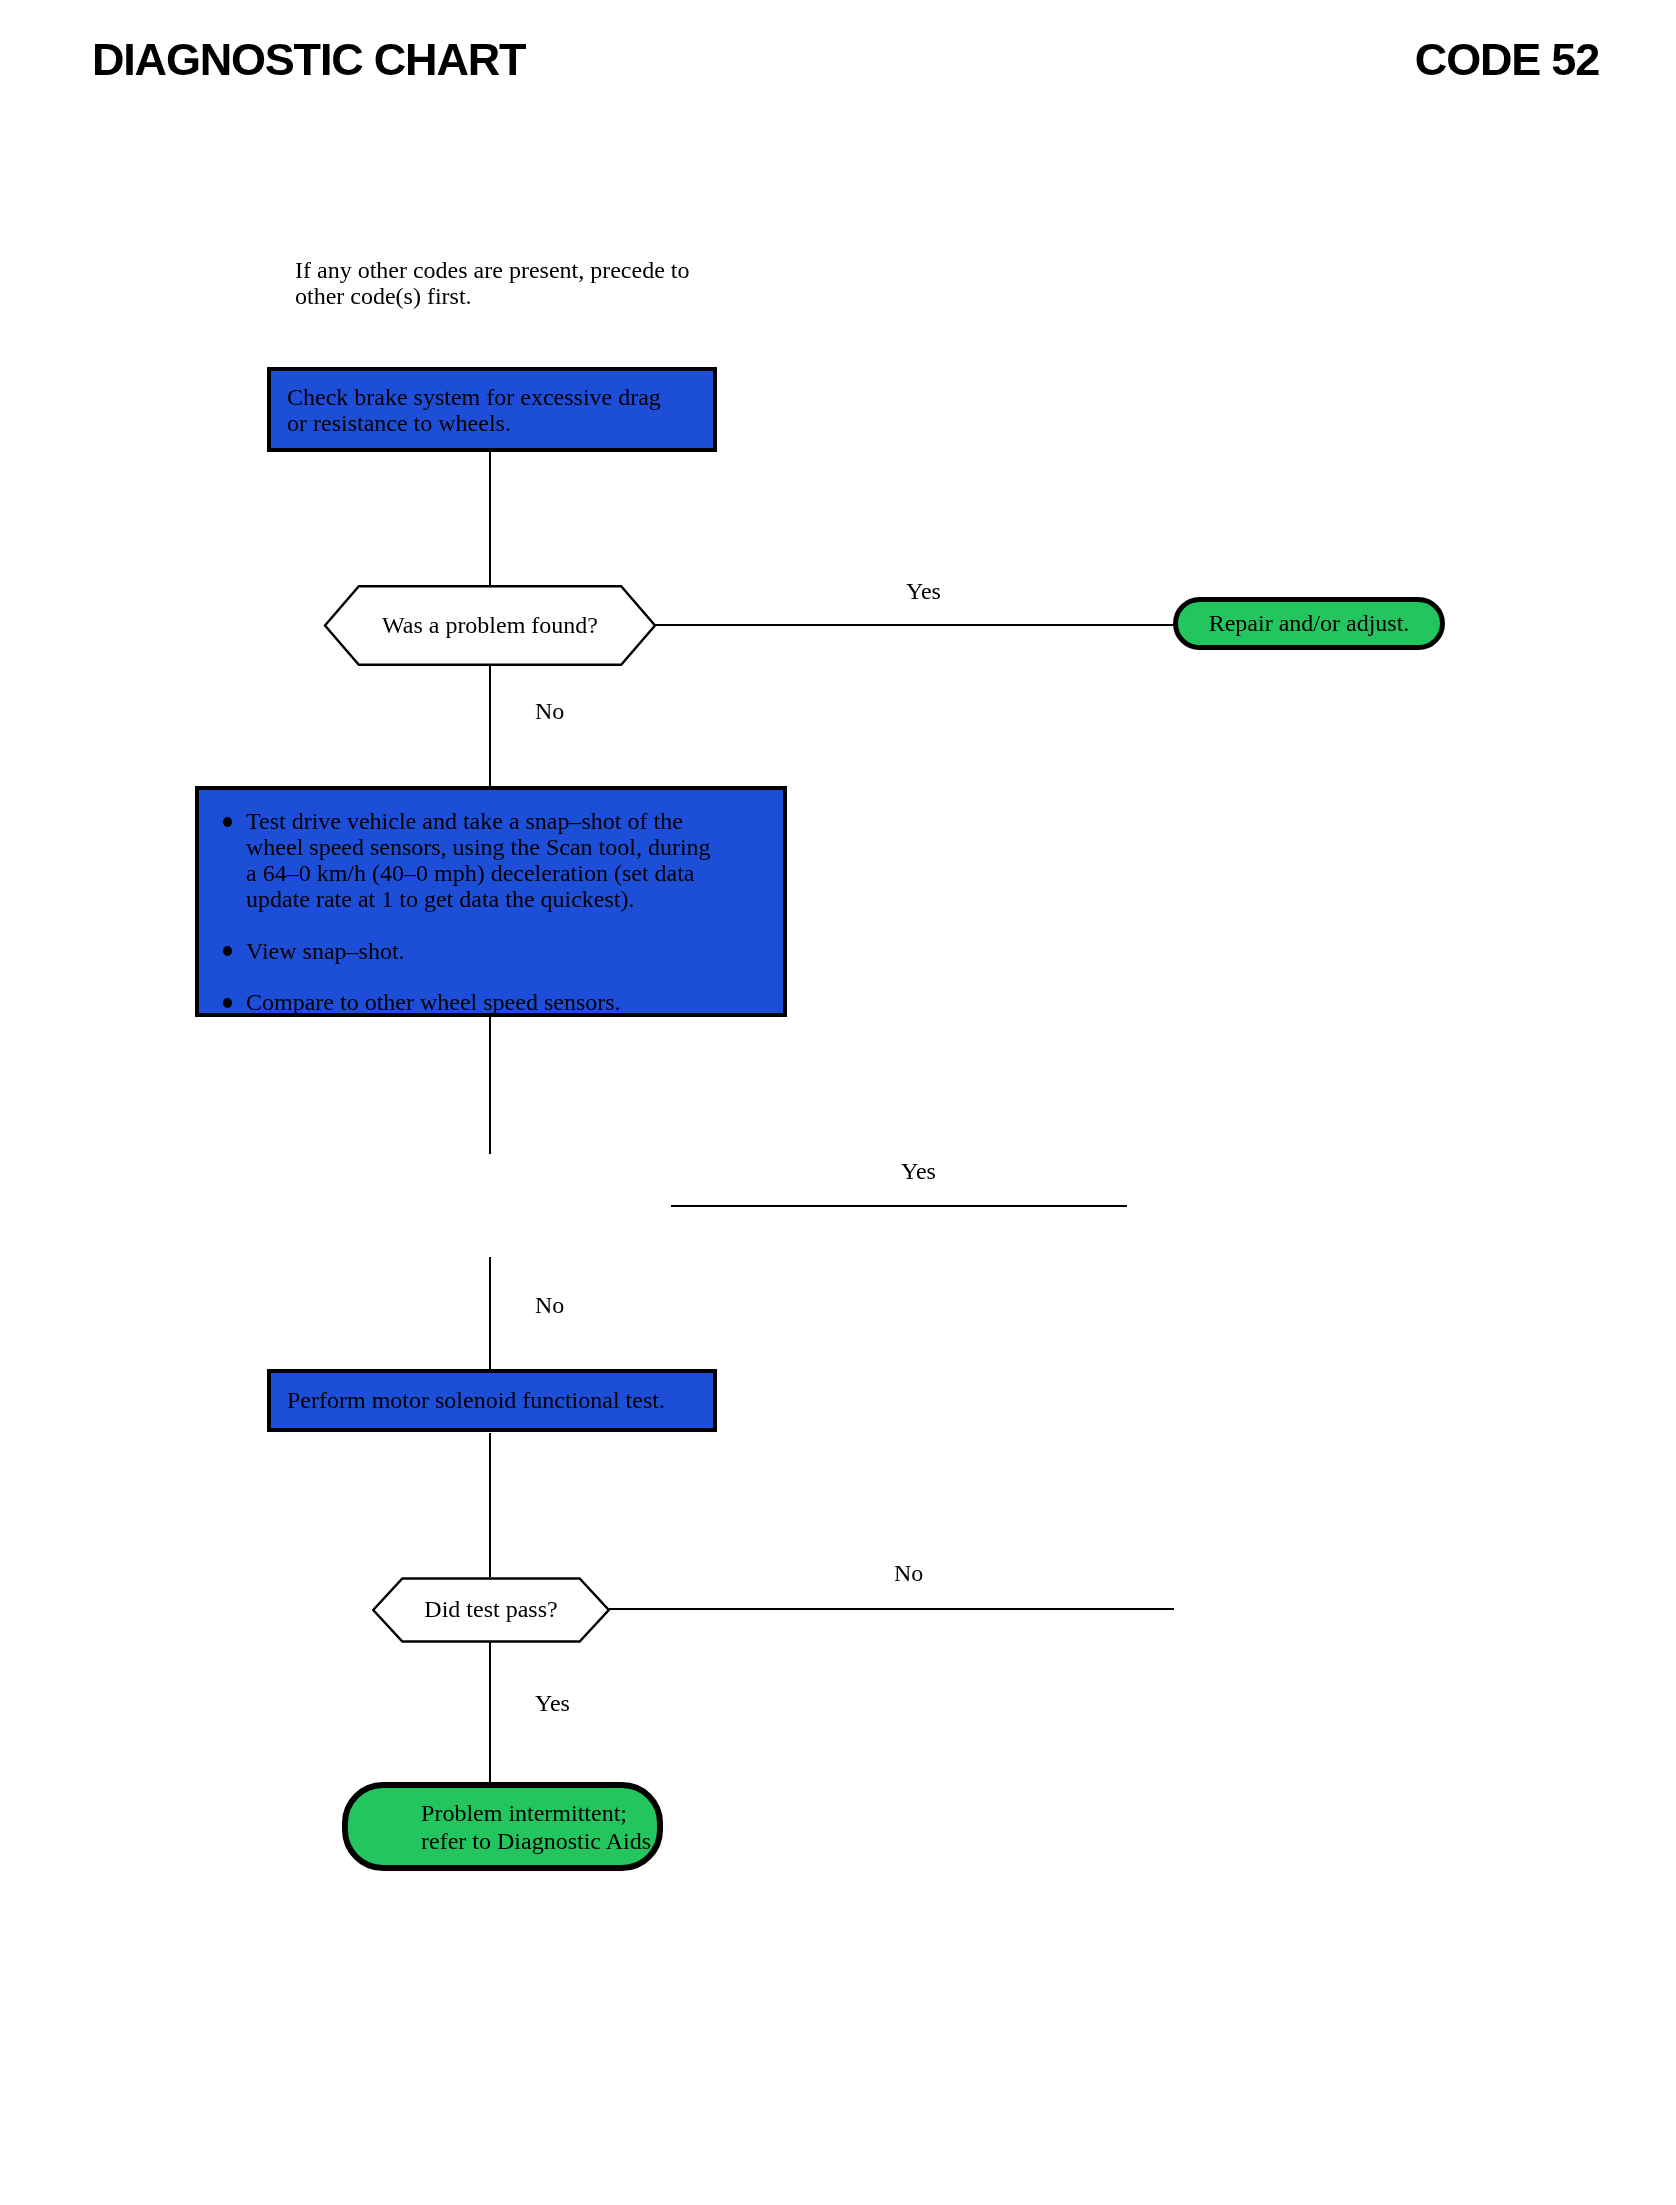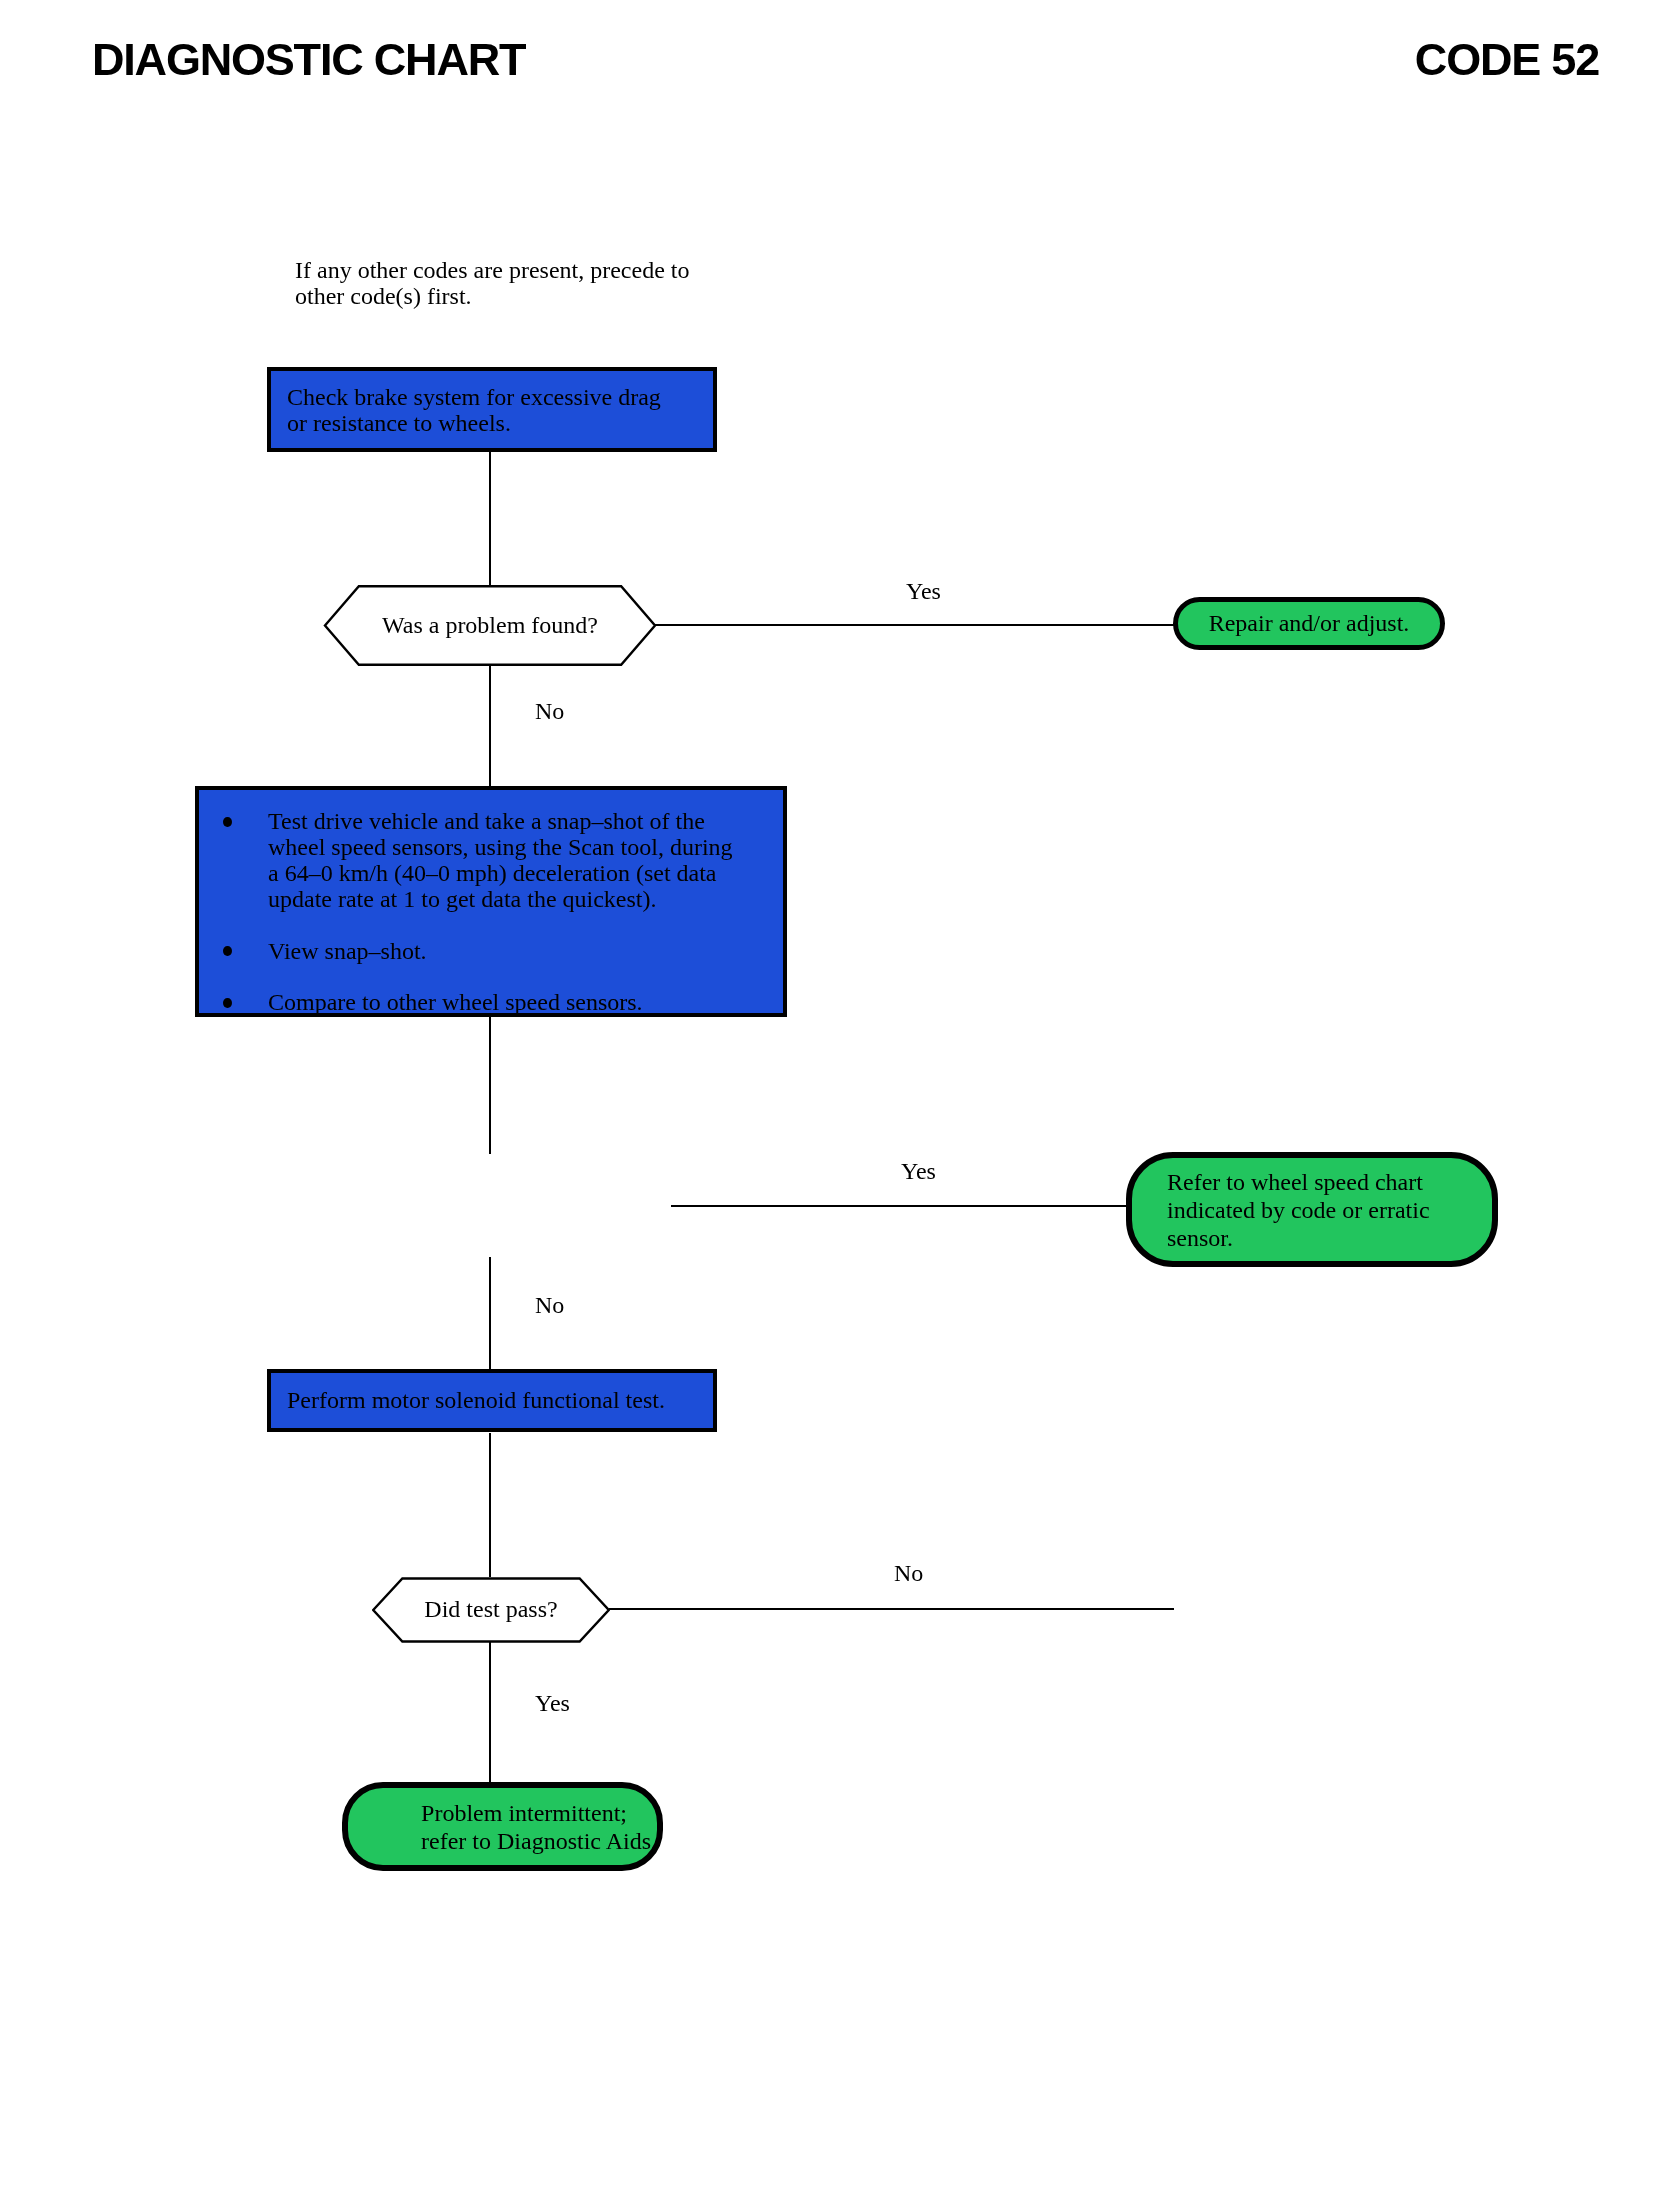--- a/index.html
+++ b/index.html
@@ -48,21 +48,21 @@
   }
   .conn{position:absolute;background:#000;}
   .lbl{position:absolute;line-height:1;margin-left:20px;}
   .bullets{display:flex;flex-direction:column;gap:25.5px;padding:18px 11px 0 24px;}
   .bullet-row{display:flex;align-items:flex-start;}
   .dot{
     width:9px;height:10.3px;border-radius:50%;
     background:#000;flex:0 0 auto;
     margin-top:8.5px;
   }
-  .bullet-text{margin-left:36px;line-height:26px;}
+  .bullet-text{margin-left:14px;line-height:26px;}
   .lh43{line-height:26px;}
   .lh46{line-height:28px;}
 </style>
 </head>
 <body>
 
 <div id="page">
 
   <div class="hdr" style="left:92px;top:34px;">DIAGNOSTIC CHART</div>
   <div class="hdr" style="right:77px;top:34px;">CODE 52</div>
@@ -111,25 +111,20 @@
         <span class="bullet-text pre">Compare to other wheel speed sensors.</span>
       </div>
     </div>
   </div>
 
   <div class="conn" style="left:489px;top:1017px;width:2.4px;height:137px;"></div>
 
 
   <div class="conn" style="left:671px;top:1205px;width:456px;height:2.4px;"></div>
   <div class="lbl" style="left:881px;top:1159px;">Yes</div>
-  <div class="terminal" style="left:1126px;top:1152px;width:372px;height:115px;border:6px solid #000;border-radius:47px;justify-content:flex-start;">
-    <div class="pre lh46" style="padding-left:35px;text-align:left;">Refer to wheel speed chart
-indicated by code or erratic
-sensor.</div>
-  </div>
 
   <div class="conn" style="left:489px;top:1257px;width:2.4px;height:112px;"></div>
   <div class="lbl" style="left:515px;top:1293px;">No</div>
 
   <div class="procbox" style="left:267px;top:1369px;width:450px;height:63px;">
     <div style="padding-left:16px;">Perform motor solenoid functional test.</div>
   </div>
 
   <div class="conn" style="left:489px;top:1433px;width:2.4px;height:144px;"></div>
 

